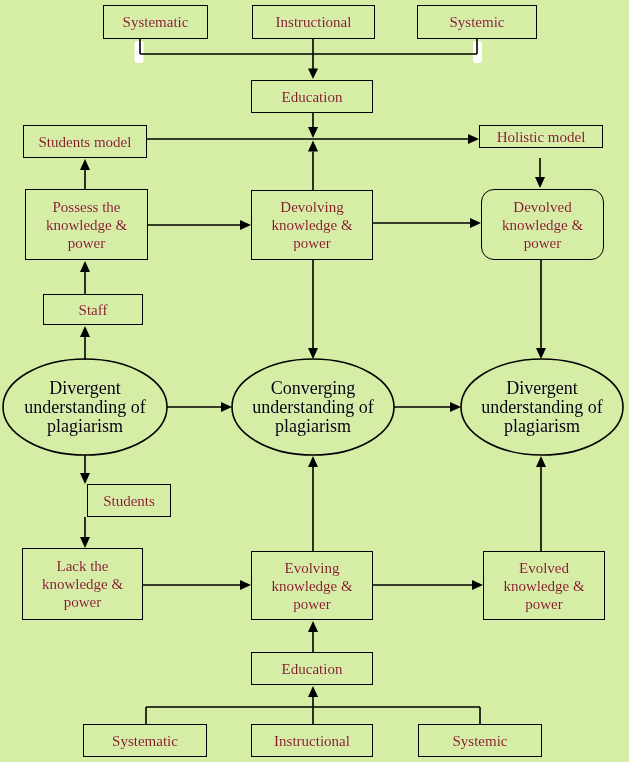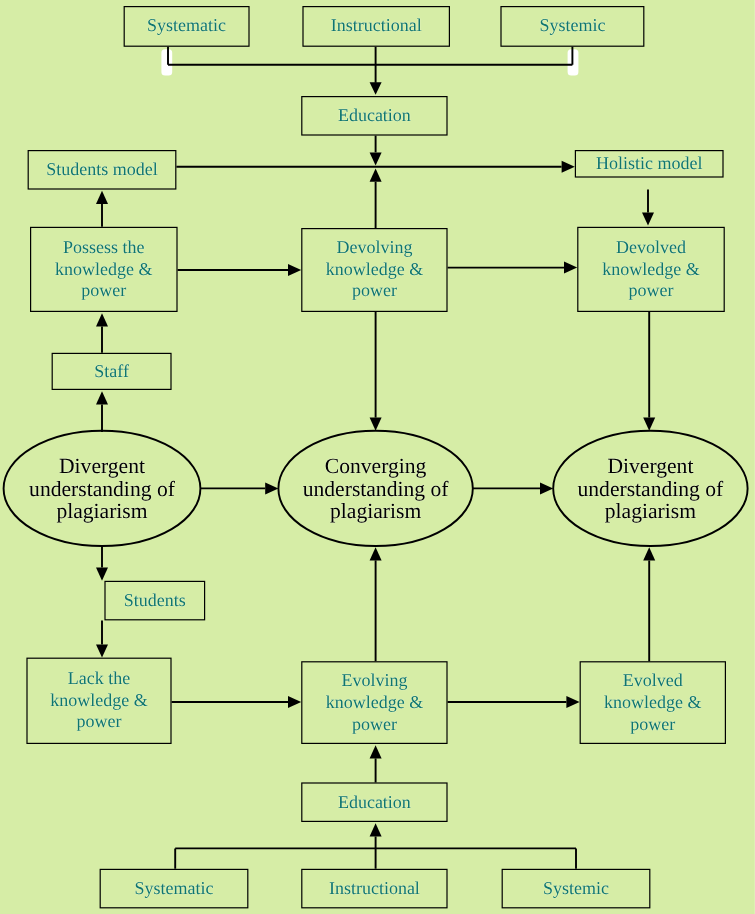--- a/index.html
+++ b/index.html
@@ -6,21 +6,21 @@
   body { font-family:"Liberation Serif", serif; }
   .canvas {
     position:relative; width:629px; height:762px;
     background:#d6eda6; overflow:hidden;
   }
   .layer { position:absolute; left:0; top:0; width:629px; height:762px; }
   .node {
     position:absolute; box-sizing:border-box;
     border:1.5px solid #000;
     display:flex; align-items:center; justify-content:center;
-    text-align:center; color:#0f766e; font-size:15px; line-height:18px;
+    text-align:center; color:#7f1d1d; font-size:15px; line-height:18px;
     text-shadow:0 0 1px rgba(255,255,255,0.85);
     background:transparent;
   }
   .etext {
     position:absolute; display:flex; align-items:center; justify-content:center;
     text-align:center; color:#000; font-size:18px; line-height:19px;
     text-shadow:0 0 1px rgba(255,255,255,0.85);
   }
   svg line, svg path, svg ellipse { stroke:#000; stroke-width:1.6; fill:none; }
   svg polygon { fill:#000; stroke:none; }
@@ -159,21 +159,21 @@
   <div class="node" style="left:252px; top:5px;  width:123px; height:34px;">Instructional</div>
   <div class="node" style="left:417px; top:5px;  width:120px; height:34px;">Systemic</div>
 
   <div class="node" style="left:251px; top:80px; width:122px; height:33px;">Education</div>
 
   <div class="node" style="left:23px;  top:125px; width:124px; height:33px;">Students model</div>
   <div class="node" style="left:479px; top:125px; width:124px; height:23px;">Holistic model</div>
 
   <div class="node" style="left:25px;  top:189px; width:123px; height:71px; padding:0 8px;">Possess the knowledge &amp; power</div>
   <div class="node" style="left:251px; top:190px; width:122px; height:70px; padding:12px 8px;">Devolving knowledge &amp; power</div>
-  <div class="node" style="left:481px; top:189px; width:123px; height:71px; padding:0 8px;">Devolved knowledge &amp; power</div>
+  <div class="node" style="left:481px; top:189px; width:123px; height:71px; padding:0 8px;border-radius:13px;">Devolved knowledge &amp; power</div>
 
   <div class="node" style="left:43px; top:294px; width:100px; height:31px;">Staff</div>
 
   <div class="etext" style="left:20px;  top:378px; width:130px; height:58px;">Divergent understanding of plagiarism</div>
   <div class="etext" style="left:248px; top:378px; width:130px; height:58px;">Converging understanding of plagiarism</div>
   <div class="etext" style="left:477px; top:378px; width:130px; height:58px;">Divergent understanding of plagiarism</div>
 
   <div class="node" style="left:43px; top:484px; width:84px; height:33px;margin-left:44px;">Students</div>
 
   <div class="node" style="left:22px;  top:548px; width:121px; height:72px; padding:0 8px;">Lack the knowledge &amp; power</div>

